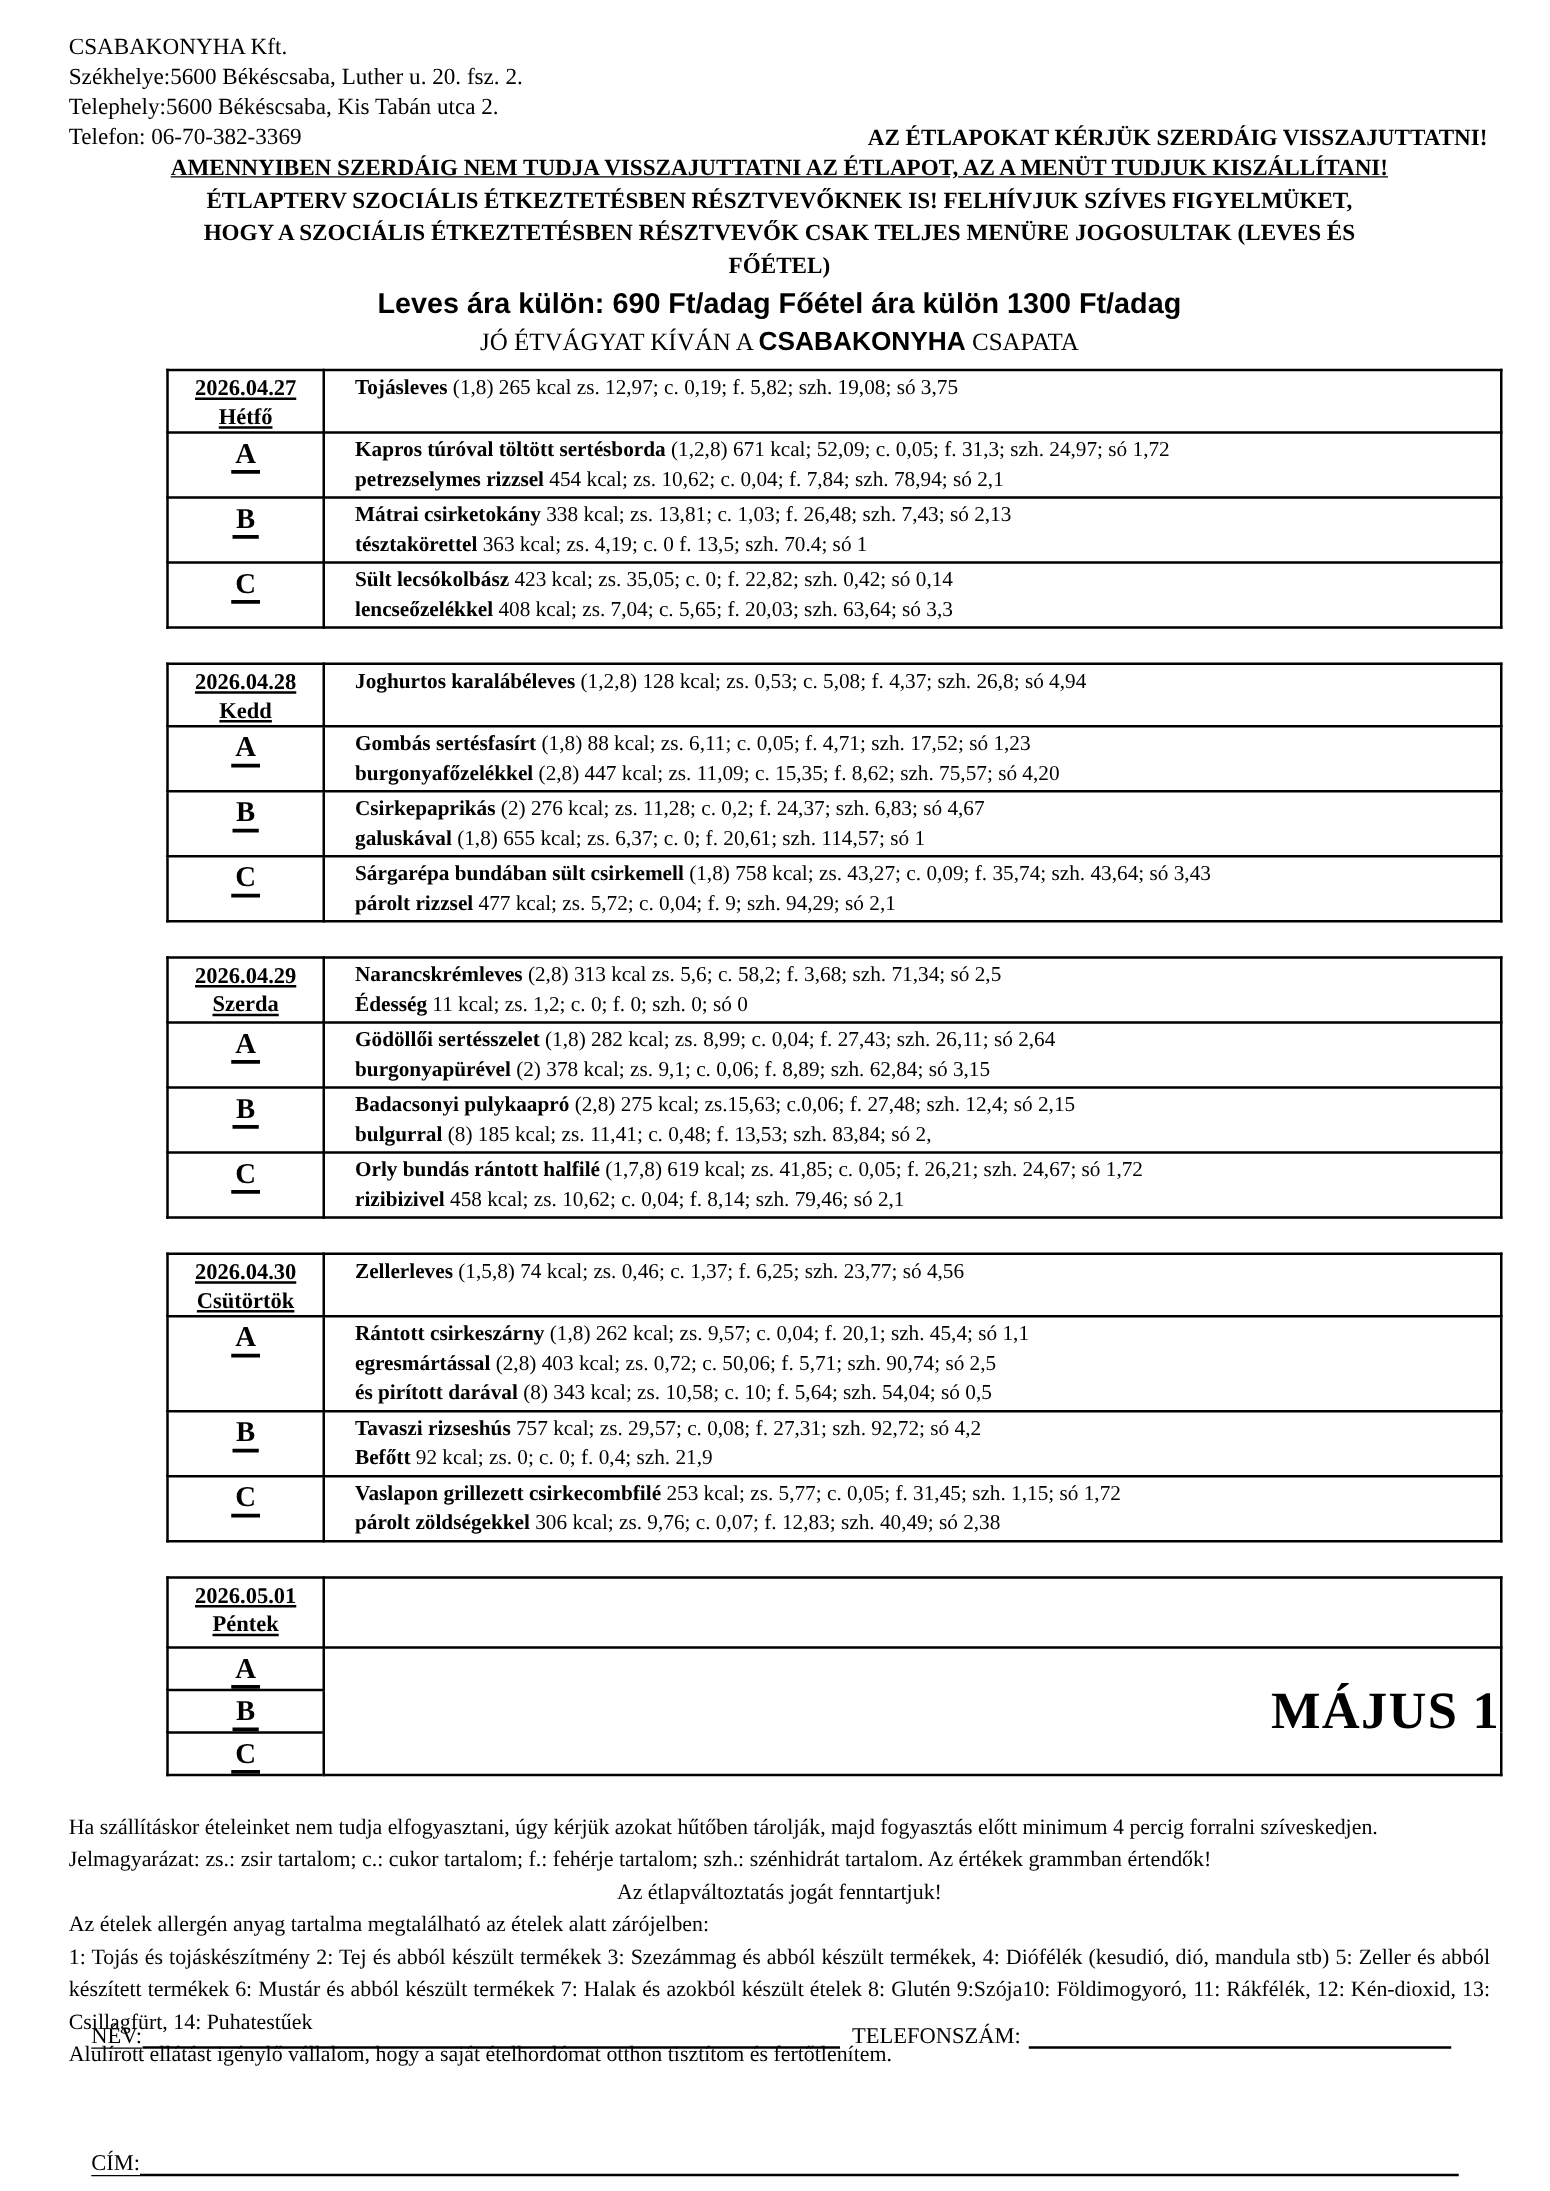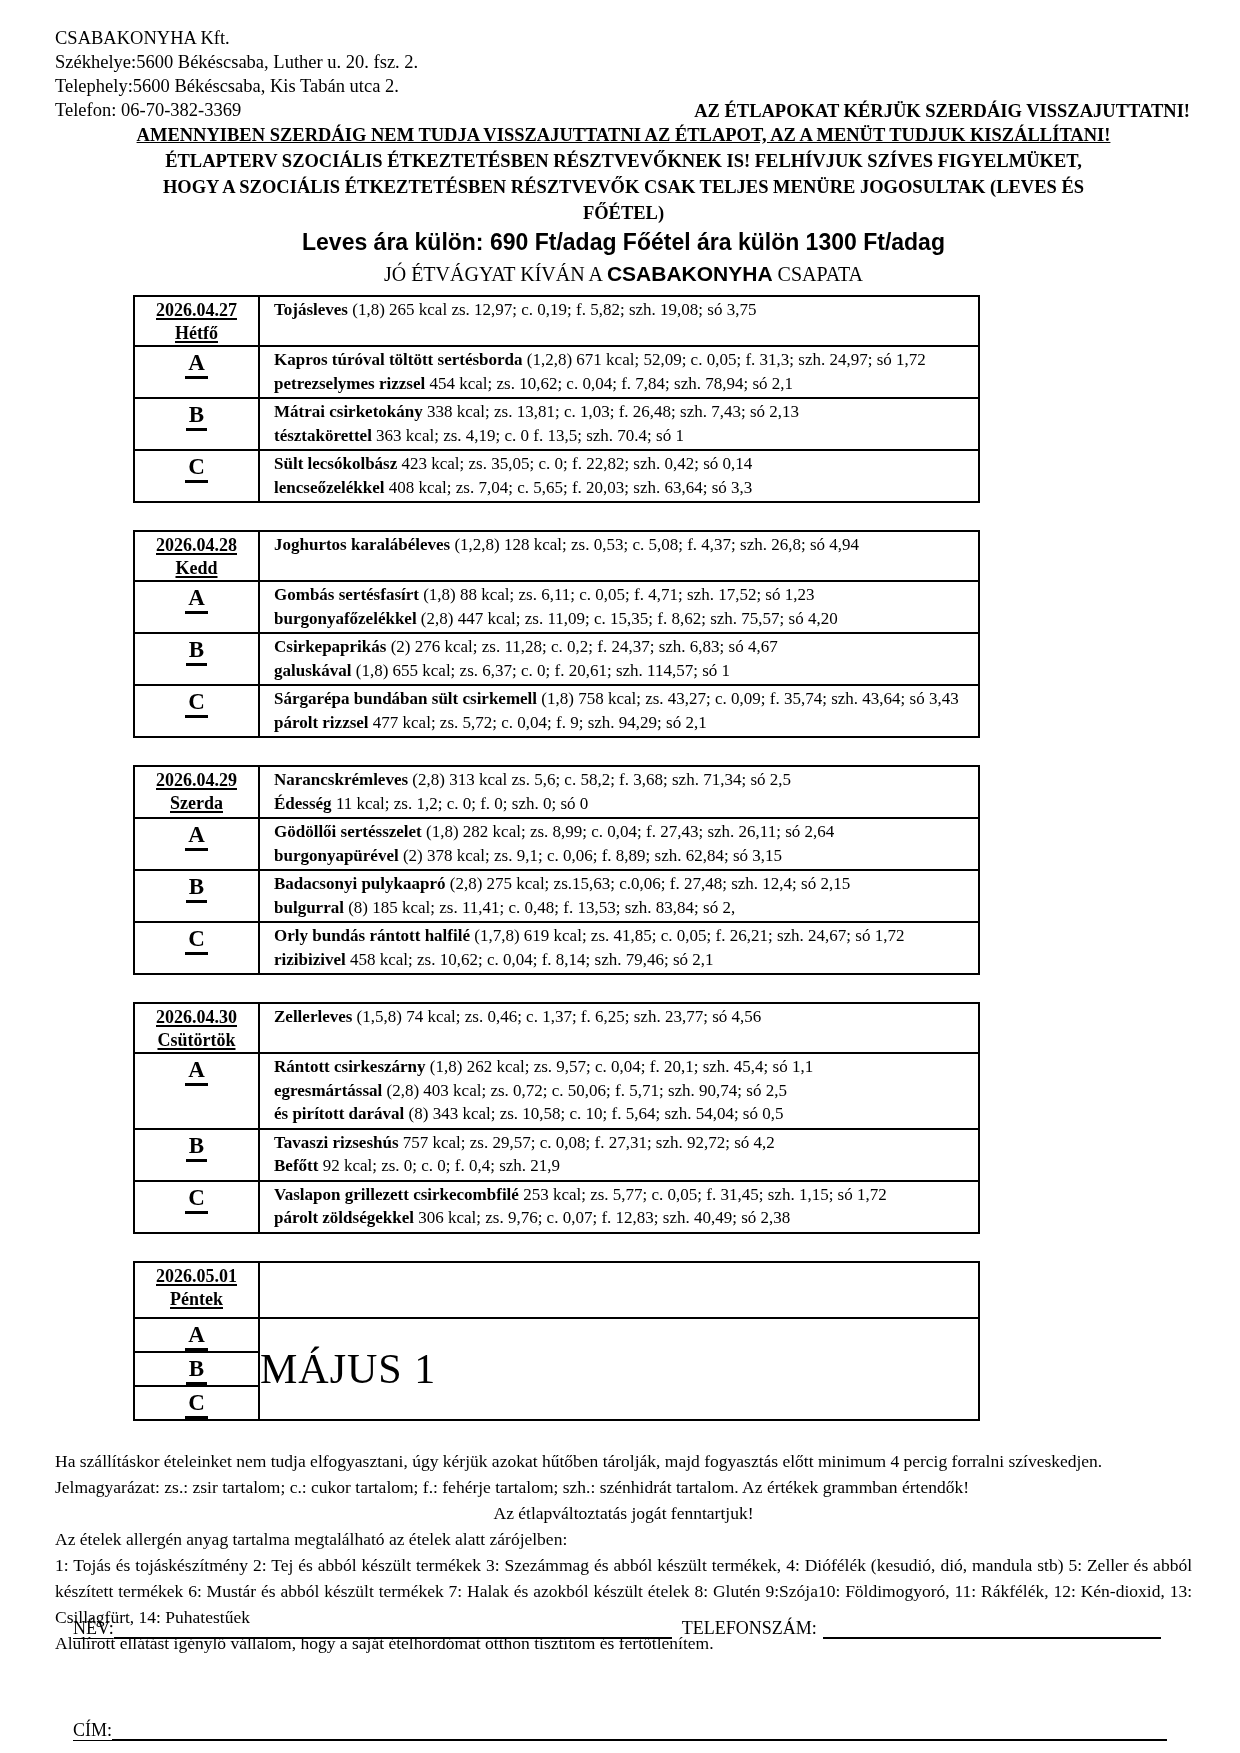--- a/index.html
+++ b/index.html
@@ -34,40 +34,40 @@
   .price-line.first { margin-top: 4px; }
   .greeting { font-size: 20px; line-height: 29px; margin-bottom: 6px; }
   .greeting .brand {
     font-family: "Liberation Sans", "DejaVu Sans", sans-serif;
     font-weight: bold; font-size: 21px;
   }
 
   
   .menu {
     border-collapse: collapse; margin: 0 0 27px 78px;
-    width: 847px; table-layout: fixed;
+    width: 1069px; table-layout: fixed;
   }
   .menu td { border: 2px solid #000; vertical-align: top; }
   .menu td.daycell, .menu td.lettercell {
     width: 125px; text-align: center; vertical-align: top;
   }
   .menu td.daycell { padding-top: 2px; }
   .date-line {
     font-weight: bold; font-size: 18px; line-height: 23px;
     text-decoration: underline; text-decoration-thickness: 2px; text-underline-offset: 2px;
   }
   .letter {
     display: inline-block; font-weight: bold; font-size: 23px; line-height: 26px;
     border-bottom: 3px solid #000; padding: 0 3px; margin-top: 3px;
   }
-  .menu td.dishcell { padding: 1px 14px 2px; font-size: 17px; line-height: 23.5px; }
+  .menu td.dishcell { padding: 1px 24px 2px; font-size: 17px; line-height: 23.5px; }
   .dishcell .line b { font-weight: bold; }
   .menu td.bannercell {
-    text-align: left; vertical-align: middle;
-    font-weight: normal; font-size: 42px; letter-spacing: 1px; margin-left: 12px;
+    text-align: right; vertical-align: middle;
+    font-weight: bold; font-size: 42px; letter-spacing: 1px; margin-left: 12px;
   }
   .menu.banner .lettercell { height: 34px; }
   .menu.banner .daycell { height: 56px; }
 
   
   .foot { width: 1137px; }
   .foot p { font-size: 17.5px; line-height: 26px; }
   .bold { font-weight: normal; }
   .allergens { text-align: justify; }
 

